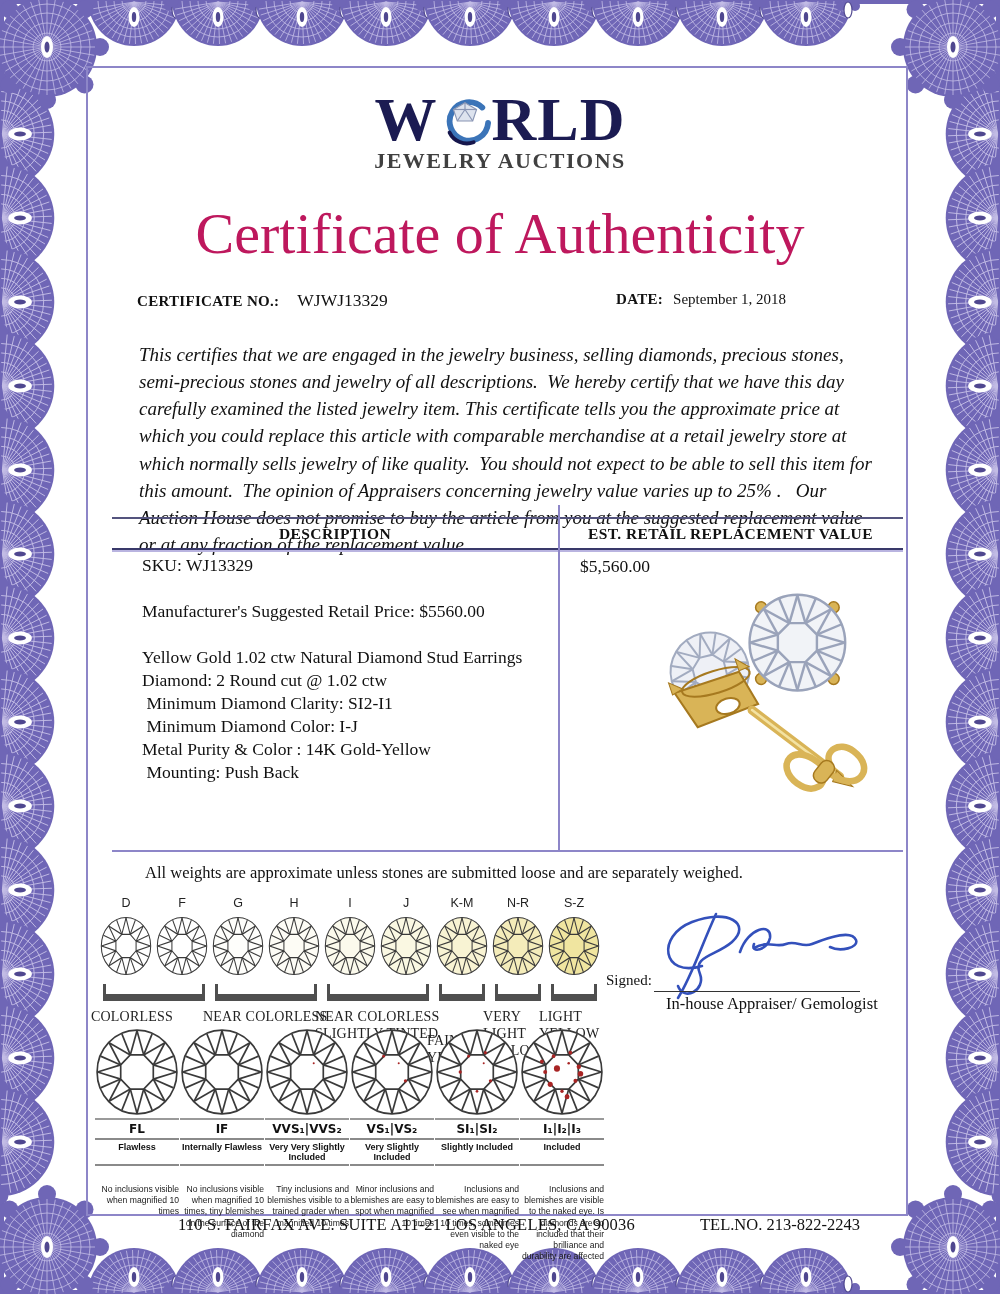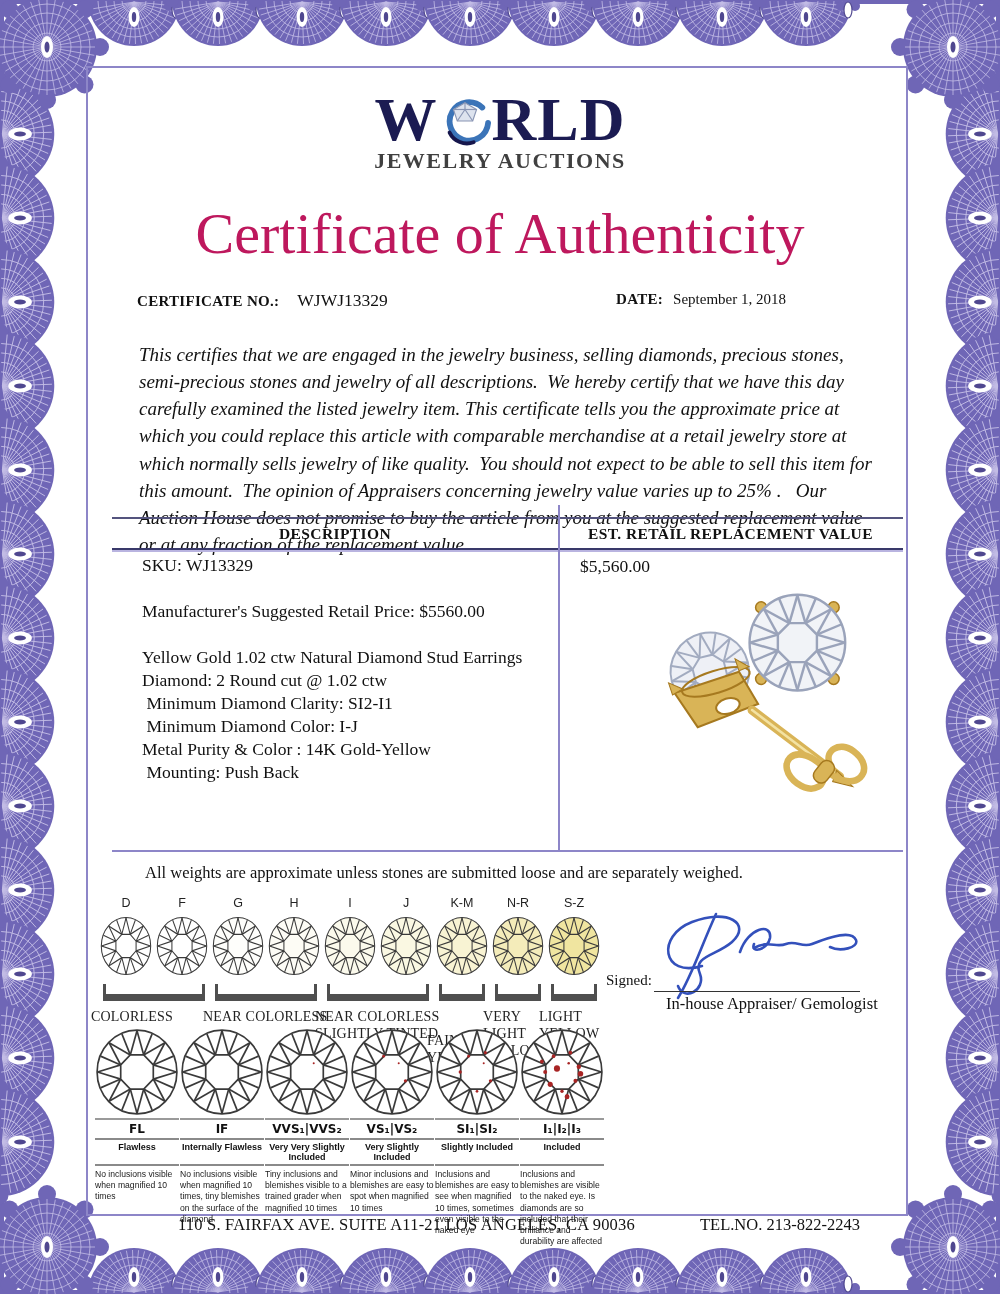--- a/index.html
+++ b/index.html
@@ -64,21 +64,21 @@
   
   .clarity-chart{position:absolute;left:95px;top:1028px;display:grid;
                  grid-template-columns:repeat(6,84px);column-gap:1px;}
   .cl-d{height:90px;border-bottom:2px solid #9a9a9a;}
   .cl-d svg{width:84px;height:88px;display:block;}
   .cl-grade{font-family:"DejaVu Sans",sans-serif;font-weight:bold;font-size:12px;
             text-align:center;padding:2px 0 2px 0;border-bottom:2px solid #8a8a8a;}
   .cl-name{font-family:"Liberation Sans",sans-serif;font-weight:bold;font-size:9px;
            text-align:center;padding:2px 0;border-bottom:2px solid #8a8a8a;}
   .cl-desc{font-family:"Liberation Sans",sans-serif;font-size:8.6px;line-height:1.3;
-           text-align:left;padding-top:3px;color:#1a1a1a;}
+           text-align:right;padding-top:18px;color:#1a1a1a;}
   
   .footer-addr{position:absolute;left:178px;top:1215px;font-size:16.5px;letter-spacing:0.2px;}
   .footer-tel{position:absolute;left:700px;top:1215px;font-size:16.5px;}
 </style>
 </head>
 <body>
 
 <div class="page">
 
   <svg id="borderSvg" xmlns="http://www.w3.org/2000/svg">

